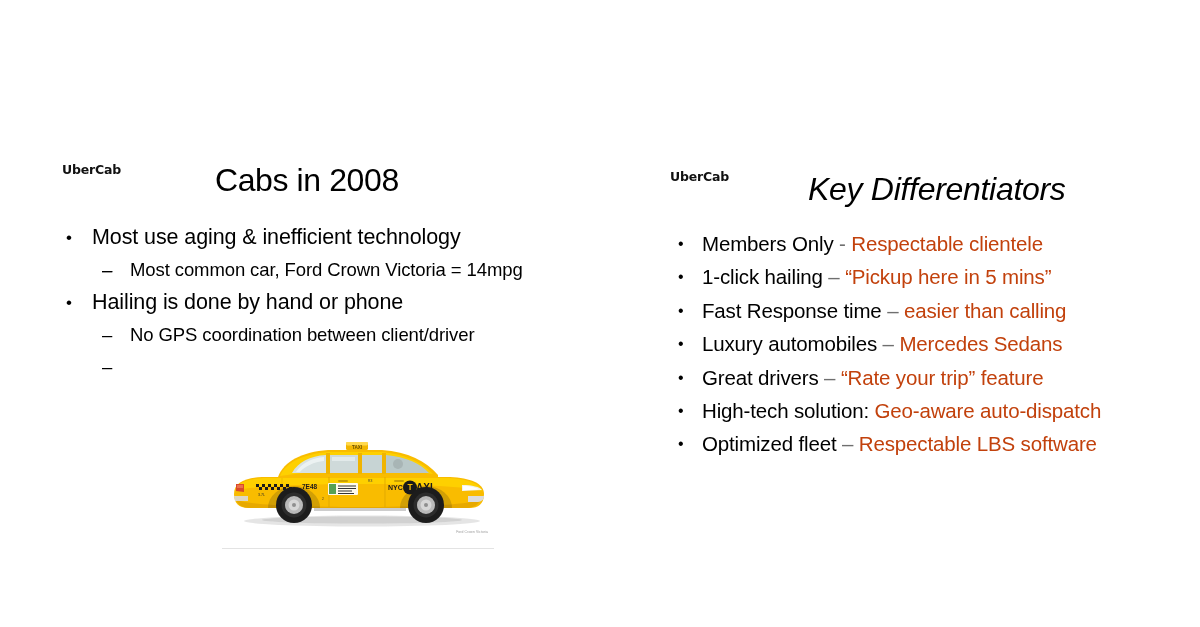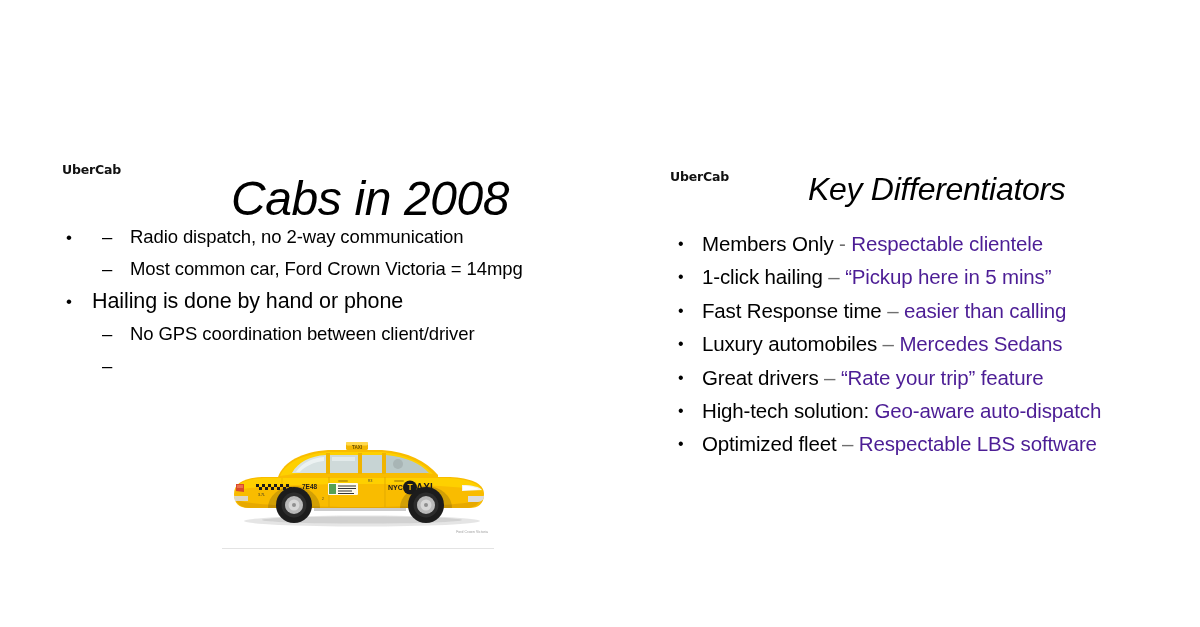--- a/index.html
+++ b/index.html
@@ -43,25 +43,24 @@
   
   .title {
     position: absolute;
     font-family: "Liberation Sans", sans-serif;
     font-weight: 400;
     color: #000000;
     white-space: nowrap;
     line-height: 1;
   }
   .title-left {
-    left: 231px;
+    left: 215px;
     top: 143px;
-    font-size: 48px;
+    font-size: 32px;
     letter-spacing: -0.4px;
-    font-style: italic;
   }
   .title-right {
     left: 178px;
     top: 152px;
     font-size: 32px;
     letter-spacing: -0.3px;
     font-style: italic;
   }
 
   
@@ -112,21 +111,21 @@
   
   .rb {
     font-size: 20.5px;
     line-height: 33.4px;
     padding-left: 24px;
     letter-spacing: -0.15px;
   }
   .rb .b-marker { font-size: 16px; line-height: 33.4px; }
   .rb .head { color: #000000; }
   .rb .sep  { color: #6f6f6f; }
-  .rb .tail { color: #4c1d95; }
+  .rb .tail { color: #c2410c; }
 
   
   .picture-frame {
     position: absolute;
     left: 222px;
     top: 428px;
     width: 272px;
     height: 120px;
     background: #ffffff;
     border-bottom: 1px solid #e3e3e3;
@@ -150,25 +149,25 @@
 <section class="slide slide-left">
 
   <div class="logo logo-left">UberCab</div>
 
   <h1 class="title title-left">Cabs in 2008</h1>
 
   <ul class="bullets bullets-left">
 
     <li class="b-item lvl1">
       <span class="b-marker">•</span>
+      <span class="b-text">Most use aging &amp; inefficient technology</span>
     </li>
 
     <li class="b-item lvl2">
       <span class="b-marker">–</span>
-      <span class="b-text">Radio dispatch, no 2-way communication</span>
     </li>
 
     <li class="b-item lvl2">
       <span class="b-marker">–</span>
       <span class="b-text">Most common car, Ford Crown Victoria = 14mpg</span>
     </li>
 
     <li class="b-item lvl1">
       <span class="b-marker">•</span>
       <span class="b-text">Hailing is done by hand or phone</span>

